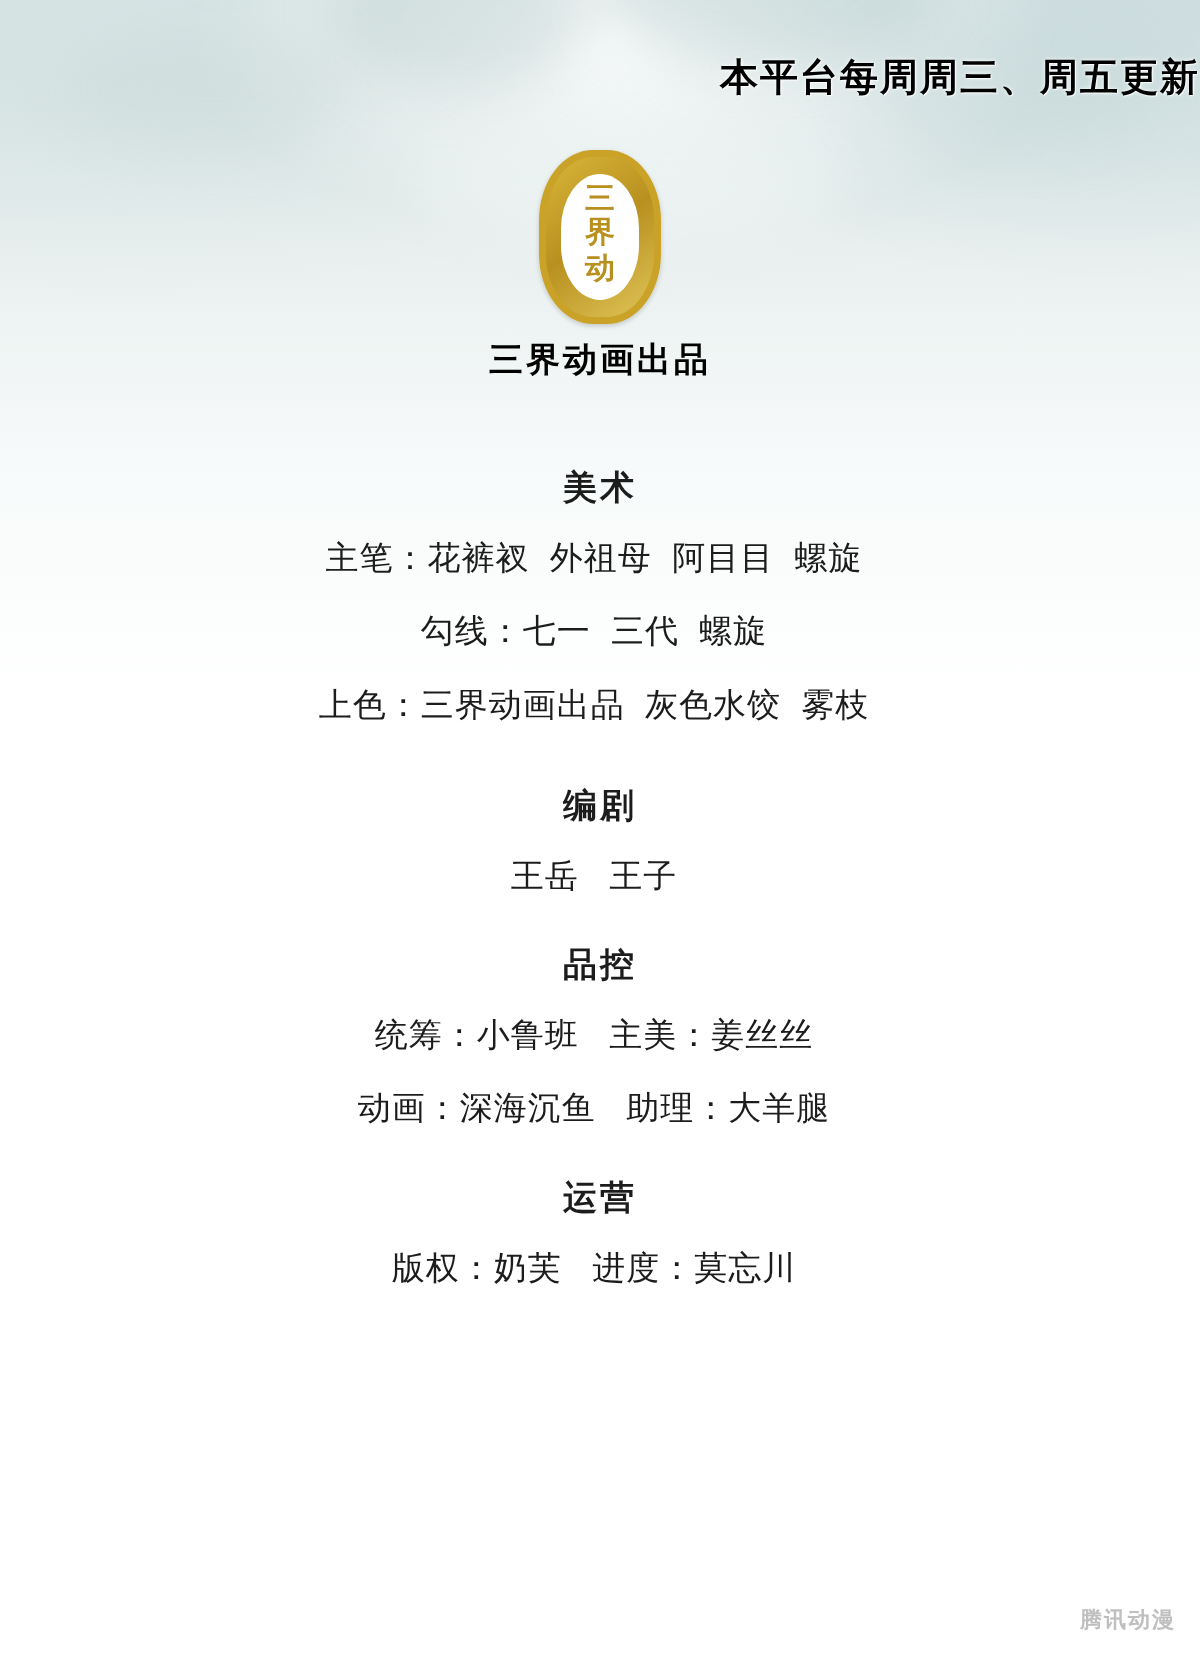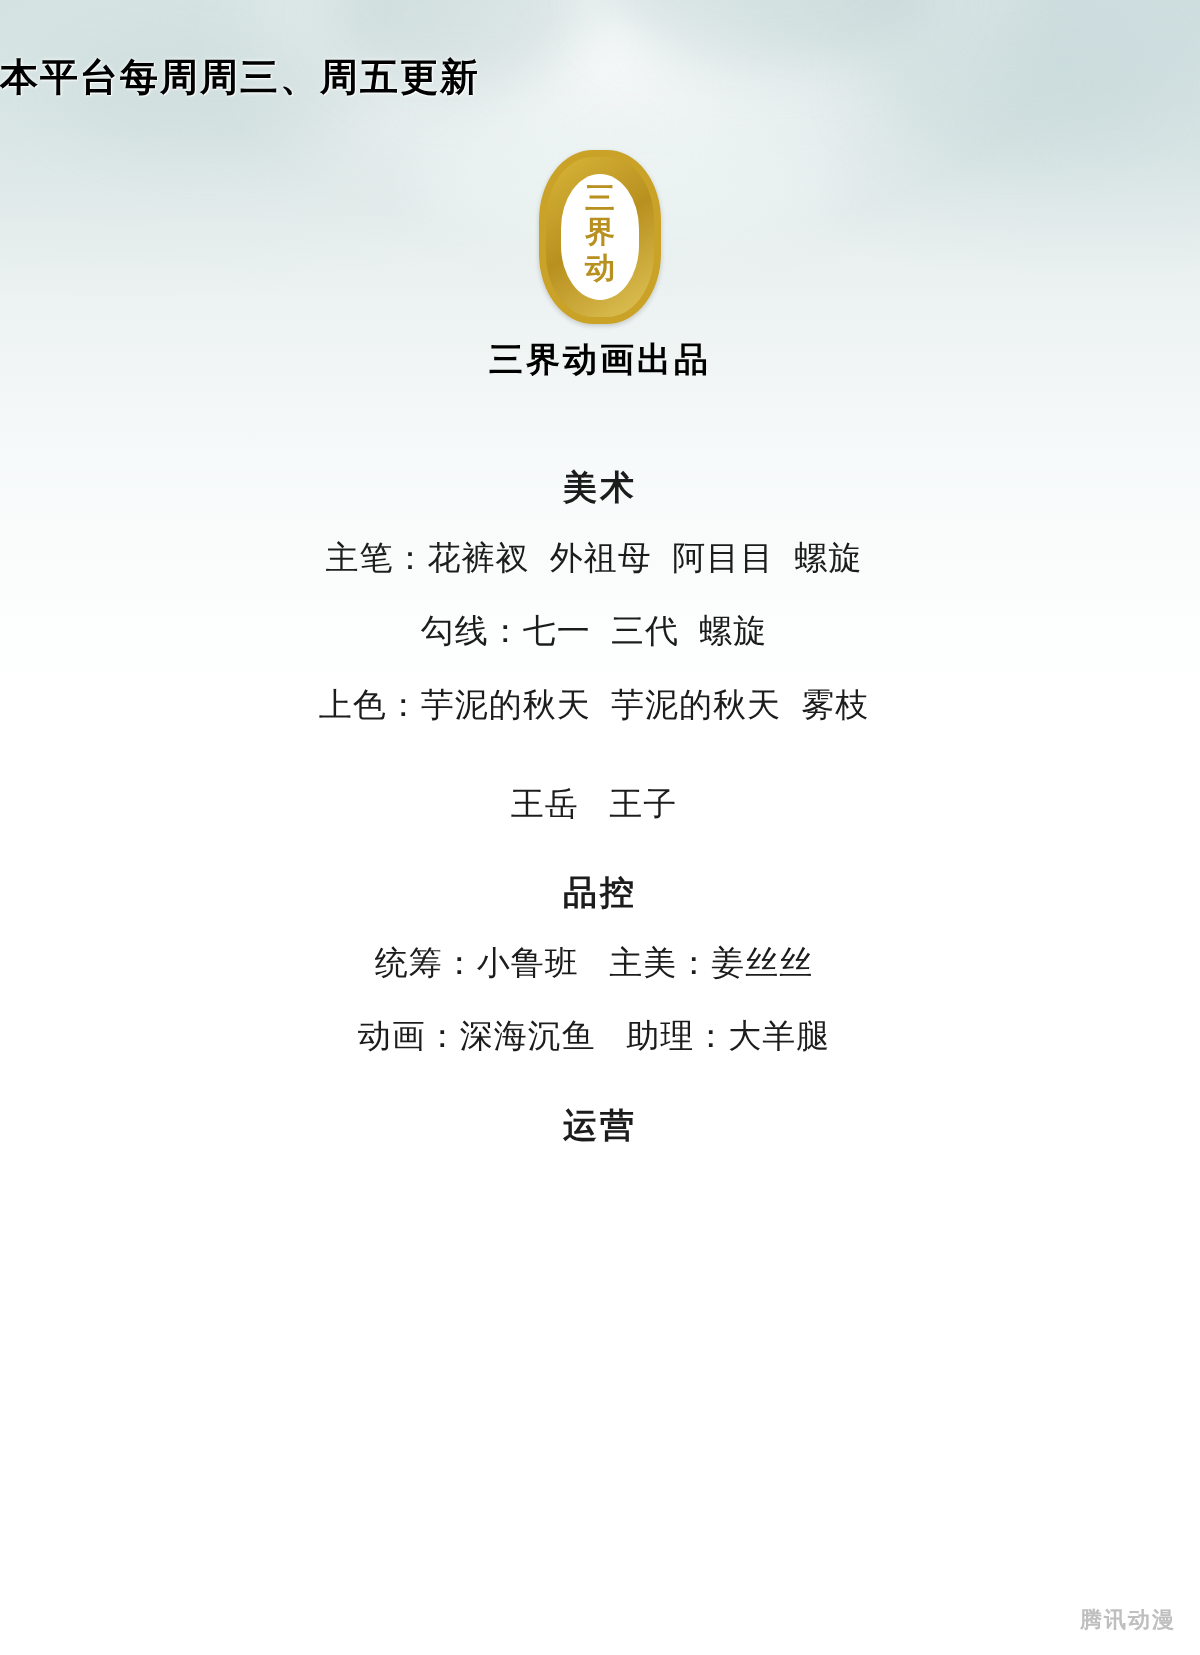--- a/index.html
+++ b/index.html
@@ -37,21 +37,21 @@
   .wisp-b { left: 600px; top: -70px; width: 340px; height: 140px; background: rgba(168,192,194,0.34); }
   .wisp-c { left: 60px;  top: 30px;  width: 300px; height: 120px; background: rgba(200,216,216,0.35); }
   .wisp-d { left: 860px; top: 20px;  width: 300px; height: 130px; background: rgba(196,214,214,0.32); }
   .wisp-e { left: 420px; top: 120px; width: 420px; height: 130px; background: rgba(236,244,244,0.55); }
 
   .header-title {
     position: absolute;
     top: 52px;
     left: 0;
     width: 1200px;
-    text-align: left;
+    text-align: right;
     font-size: 38px;
     font-weight: bold;
     letter-spacing: 2px;
     color: #000000;
     text-shadow:
       0 0 4px rgba(255,255,255,0.95),
       1px 1px 0 rgba(255,255,255,0.8);
   }
 
   .logo-wrap {
@@ -175,33 +175,35 @@
     </div>
   </div>
 
   <div class="logo-caption">三界动画出品</div>
 
   <div class="credits">
 
     <div class="section-head">美术</div>
     <div class="credit-line">主笔：花裤衩  外祖母  阿目目  螺旋</div>
     <div class="credit-line">勾线：七一  三代  螺旋</div>
-    <div class="credit-line">上色：芋泥的秋天  芋泥的秋天  雾枝</div>
+    <div class="credit-line">上色：三界动画出品  灰色水饺  雾枝</div>
 
     <div class="gap-md"></div>
 
+    <div class="section-head">编剧</div>
     <div class="credit-line">王岳   王子</div>
 
     <div class="gap-sm"></div>
 
     <div class="section-head">品控</div>
     <div class="credit-line">统筹：小鲁班   主美：姜丝丝</div>
     <div class="credit-line">动画：深海沉鱼   助理：大羊腿</div>
 
     <div class="gap-sm"></div>
 
     <div class="section-head">运营</div>
+    <div class="credit-line">版权：奶芙   进度：莫忘川</div>
 
   </div>
 
   <div class="watermark">腾讯动漫</div>
 
 </div>
 
 </body></html>

